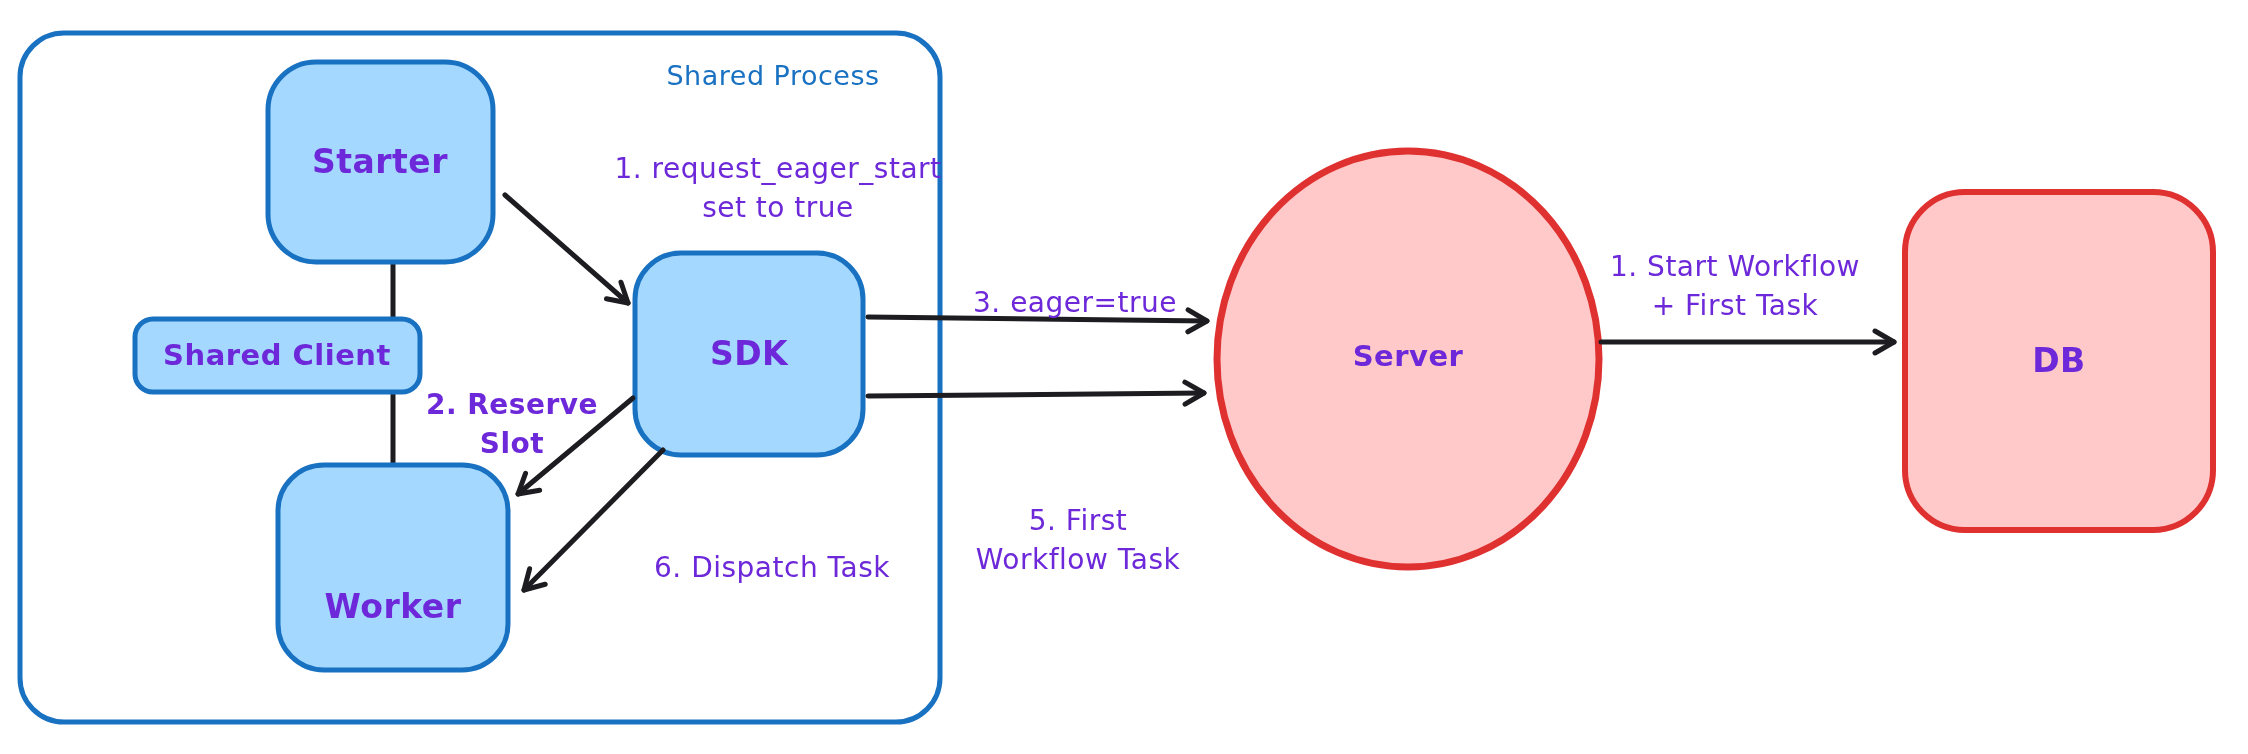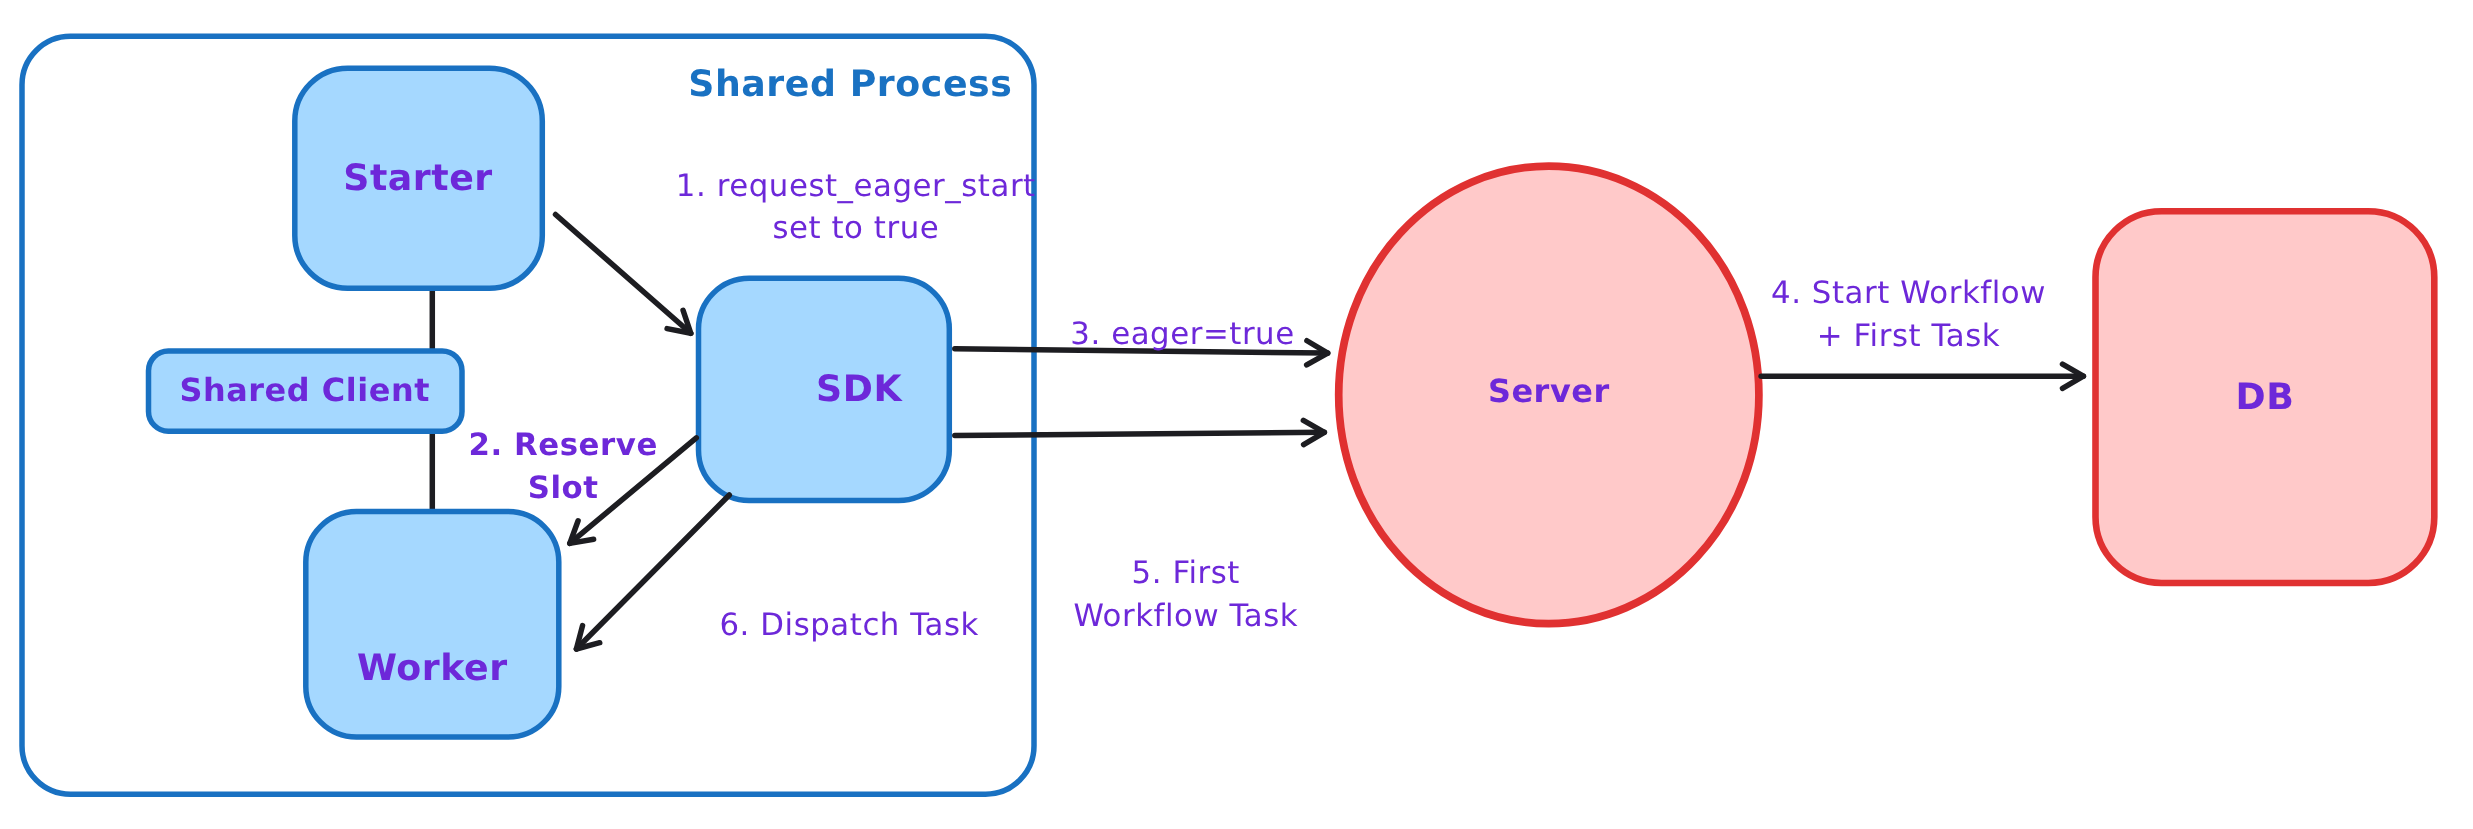--- a/index.html
+++ b/index.html
@@ -20,21 +20,21 @@
     position: absolute;
     transform: translate(-50%, -50%);
     white-space: pre-line;
     text-align: center;
     color: #6d28d9;
     font-size: 28px;
     line-height: 1.4;
     letter-spacing: 0.5px;
     font-weight: 500;
   }
-  .lbl.title    { color: #1971c2; font-size: 33px; font-weight: 700; }
+  .lbl.title    { color: #1971c2; font-size: 27px; font-weight: 400; }
   .lbl.node     { font-size: 33px; font-weight: 600; }
   .lbl.node-sm  { font-size: 29px; font-weight: 600; }
   .lbl.note     { font-weight: 500; }
 </style>
 </head>
 <body>
 
 <div class="stage">
 
   <svg width="2248" height="754" viewBox="0 0 2248 754">
@@ -62,28 +62,28 @@
     <path class="arrow" marker-end="url(#ah)" d="M 868,317 L 1207,321"></path>
     <path class="arrow" marker-end="url(#ah)" d="M 868,396 L 1204,393"></path>
     <path class="arrow" marker-end="url(#ah)" d="M 1601,342 L 1894,342"></path>
   </svg>
 
   <div class="lbl title" style="left:773px; top:76px;">Shared Process</div>
 
   <div class="lbl node" style="left:380px;  top:162px;">Starter</div>
   <div class="lbl node-sm" style="left:277px;  top:355px;">Shared Client</div>
   <div class="lbl node" style="left:393px;  top:567px;margin-top:40px;">Worker</div>
-  <div class="lbl node" style="left:749px;  top:354px;margin-left:32px;">SDK</div>
+  <div class="lbl node" style="left:749px;  top:354px;">SDK</div>
   <div class="lbl node-sm" style="left:1408px; top:356px;">Server</div>
   <div class="lbl node" style="left:2059px; top:361px;">DB</div>
 
   <div class="lbl note" style="left:778px;  top:188px;">1. request_eager_start
 set to true</div>
   <div class="lbl note" style="left:512px;  top:424px;font-weight:bold;">2. Reserve
 Slot</div>
   <div class="lbl note" style="left:1075px; top:303px;">3. eager=true</div>
-  <div class="lbl note" style="left:1735px; top:286px;">4. Start Workflow
+  <div class="lbl note" style="left:1735px; top:286px;">1. Start Workflow
 + First Task</div>
   <div class="lbl note" style="left:1078px; top:540px;">5. First
 Workflow Task</div>
   <div class="lbl note" style="left:757px;  top:568px;margin-left:15px;">6. Dispatch Task</div>
 
 </div>
 
 </body></html>

